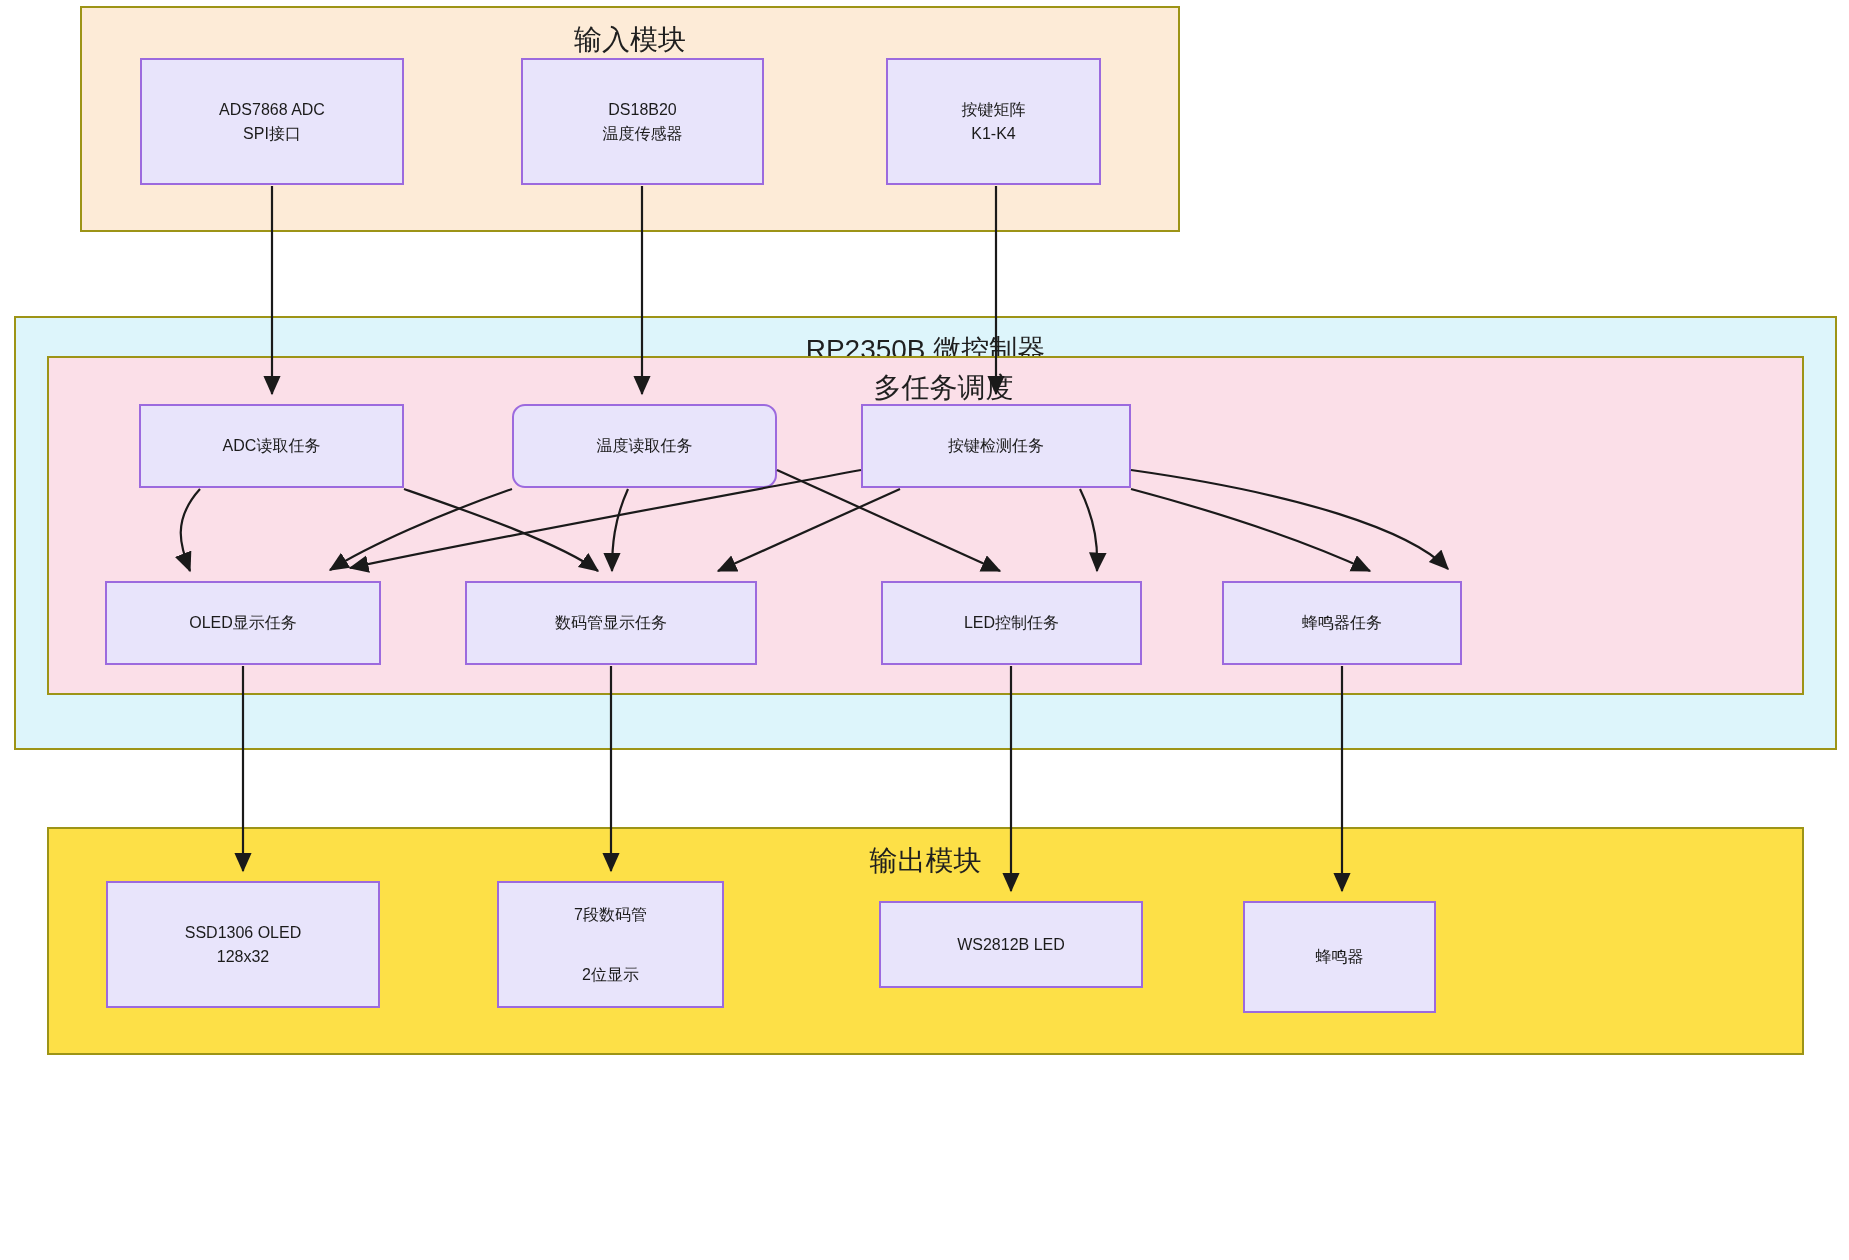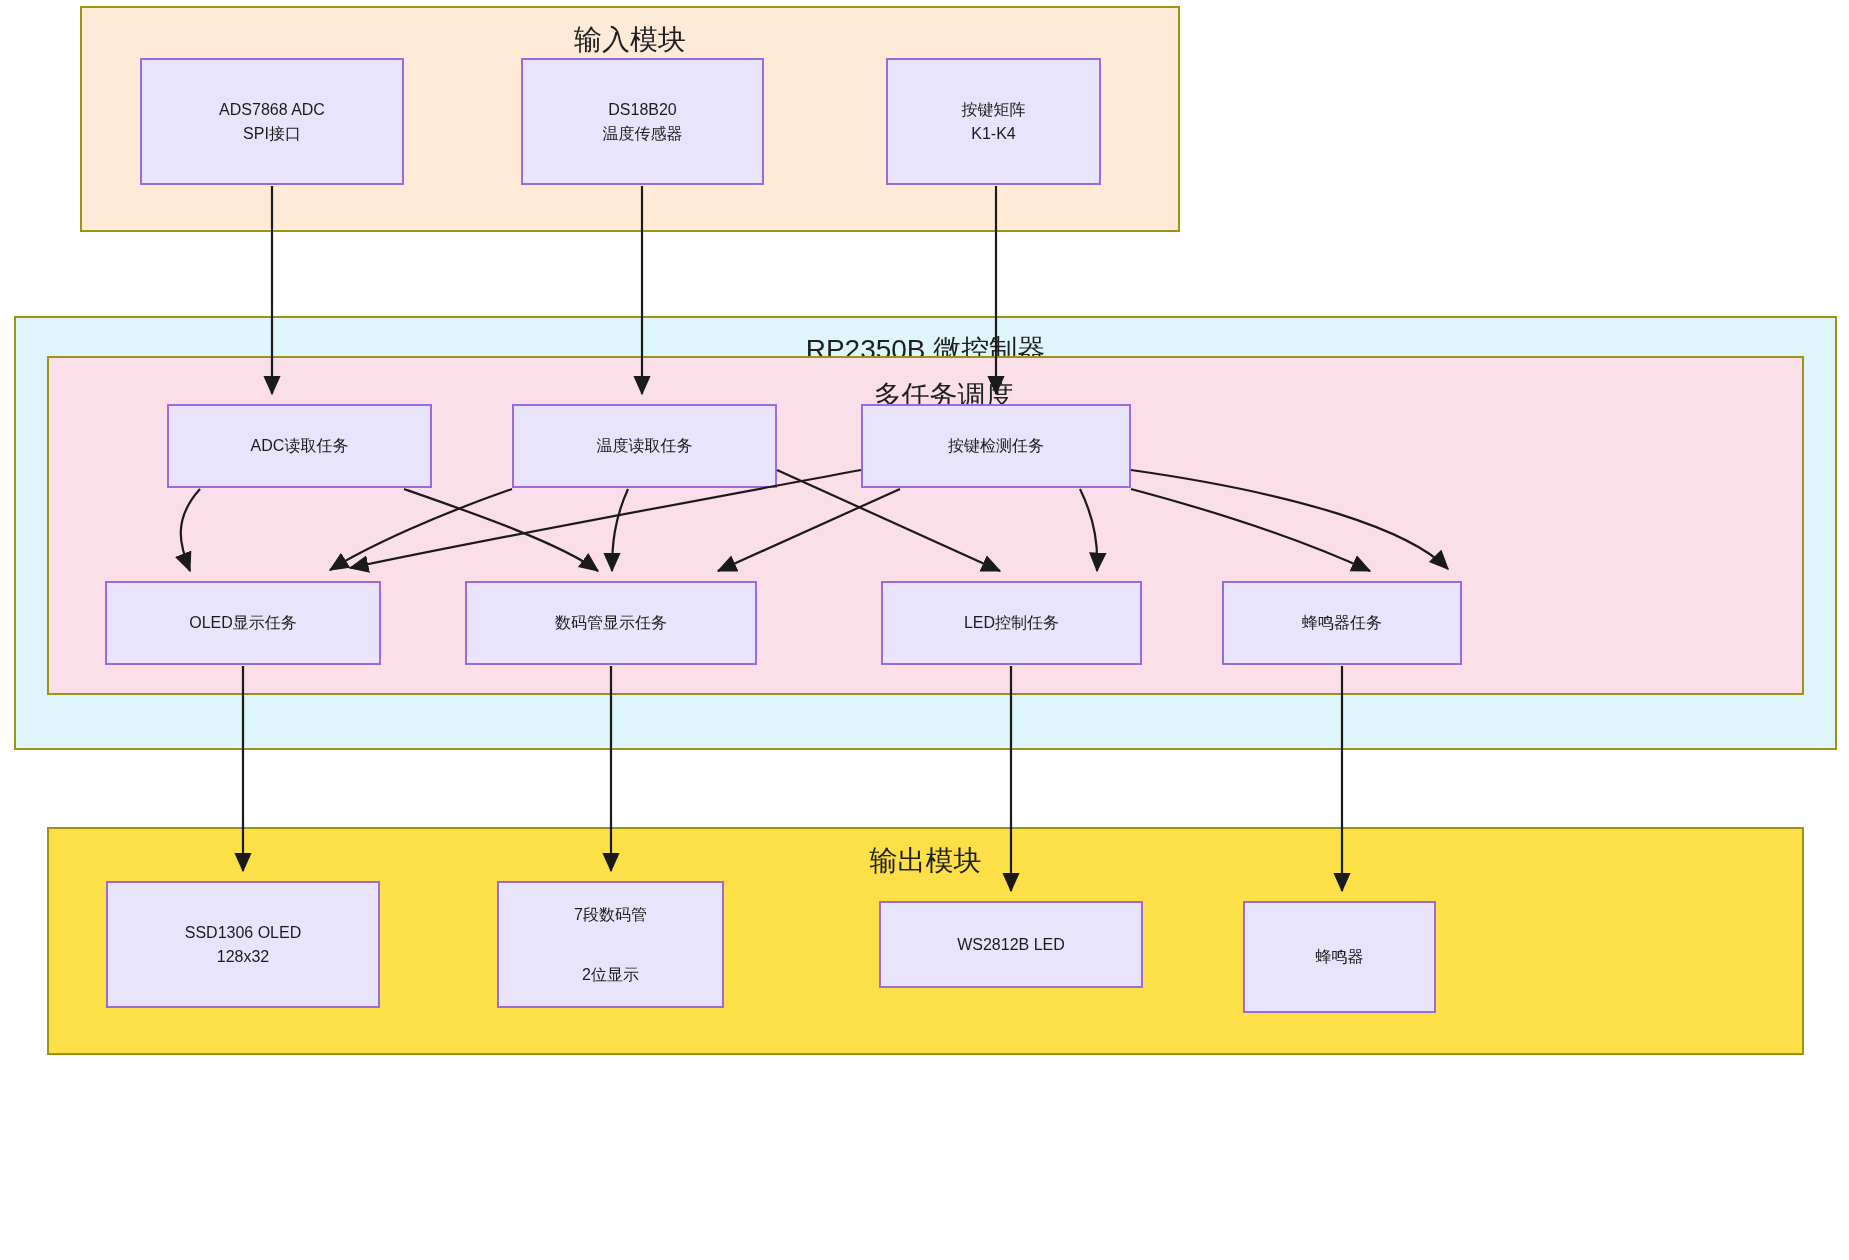--- a/index.html
+++ b/index.html
@@ -43,27 +43,27 @@
   <div class="node" style="left:886px;top:58px;width:215px;height:127px;">
     <span class="ln">按键矩阵</span>
     <span class="ln">K1-K4</span>
   </div>
 
   <div class="cluster c-mcu" style="left:14px;top:316px;width:1823px;height:434px;">
     <div class="cluster-label" style="top:18px;">RP2350B 微控制器</div>
   </div>
 
   <div class="cluster c-sched" style="left:47px;top:356px;width:1757px;height:339px;">
-    <div class="cluster-label" style="top:24px;margin-left:36px;">多任务调度</div>
+    <div class="cluster-label" style="top:16px;margin-left:36px;">多任务调度</div>
   </div>
 
-  <div class="node" style="left:139px;top:404px;width:265px;height:84px;margin-left:28px;">
+  <div class="node" style="left:139px;top:404px;width:265px;height:84px;">
     <span class="ln">ADC读取任务</span>
   </div>
-  <div class="node" style="left:512px;top:404px;width:265px;height:84px;">
+  <div class="node" style="left:512px;top:404px;width:265px;height:84px;border-radius:13px;">
     <span class="ln">温度读取任务</span>
   </div>
   <div class="node" style="left:861px;top:404px;width:270px;height:84px;">
     <span class="ln">按键检测任务</span>
   </div>
 
   <div class="node" style="left:105px;top:581px;width:276px;height:84px;align-items:center;">
     <span class="ln">OLED显示任务</span>
   </div>
   <div class="node" style="left:465px;top:581px;width:292px;height:84px;">

